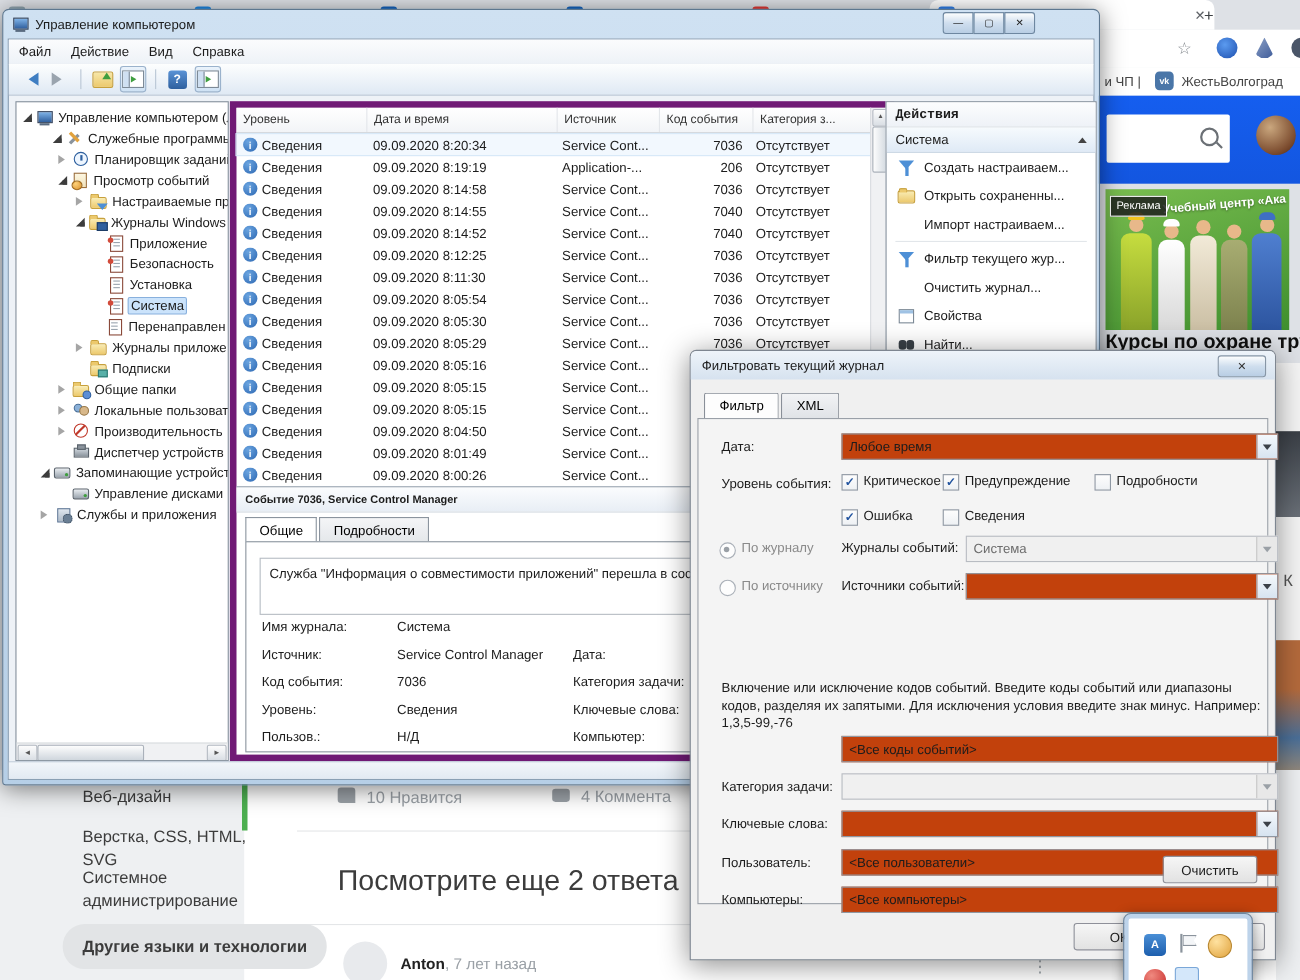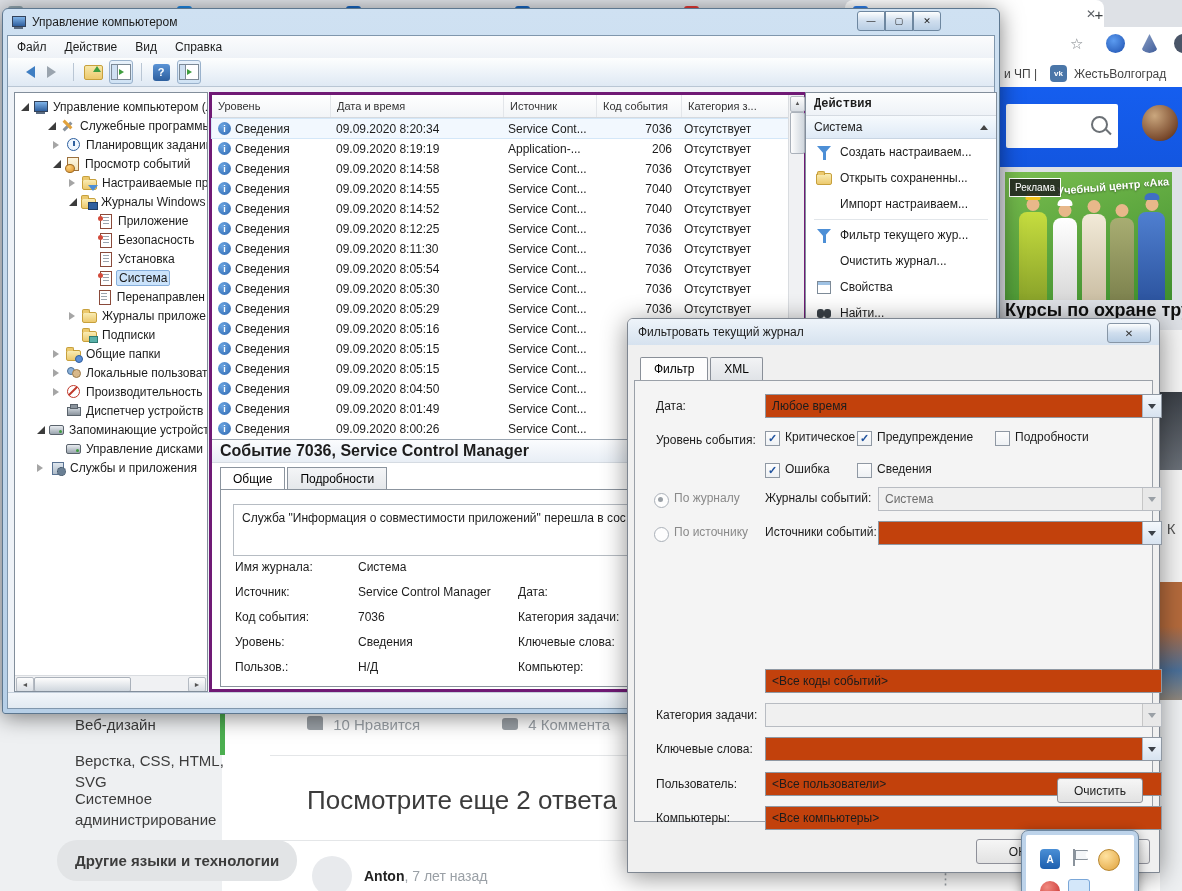--- a/index.html
+++ b/index.html
@@ -101,36 +101,36 @@
   .treerow.sel .lbl{background:#cbe3fb;border:1px solid #88b0dd;border-radius:2px;}
   .expc{width:0;height:0;border:4px solid transparent;border-left:6px solid #a5a5a5;margin-left:2px;}
   .expo{width:0;height:0;border-left:5px solid transparent;border-top:5px solid transparent;
         border-bottom:5px solid #3c3c3c;border-right:5px solid #3c3c3c;margin-left:1px;transform:scale(.8);}
   .expn{width:12px;height:1px;}
   .hscroll{position:absolute;left:0;bottom:0;height:15px;right:0;background:#f0f1f3;border-top:1px solid #d9dce0;}
   .sbtn{position:absolute;top:1px;width:16px;height:13px;background:linear-gradient(#fdfdfd,#d9dee4);border:1px solid #b4bac2;
         border-radius:2px;font-size:7px;color:#555;display:flex;align-items:center;justify-content:center;}
   .sthumb{position:absolute;top:1px;height:13px;background:linear-gradient(#fdfdfd,#cfd6dd);border:1px solid #aab1ba;border-radius:2px;}
 
-  .centerpanel{position:absolute;left:201px;top:56px;width:592px;bottom:16px;background:#fff;border:3px solid #701a75;}
+  .centerpanel{position:absolute;left:201px;top:56px;width:592px;bottom:16px;background:#fff;border:6px solid #701a75;}
   .lvheader{position:absolute;left:0;top:0;right:15px;height:22px;background:linear-gradient(#ffffff,#f2f4f7);
             border-bottom:1px solid #d5d9de;display:flex;font-size:11px;color:#333;}
   .lvcol{border-right:1px solid #e3e6ea;display:flex;align-items:center;padding:0 6px;overflow:hidden;white-space:nowrap;}
   .lvrow{position:absolute;left:0;right:15px;height:19px;display:flex;font-size:12px;color:#1c1c1c;align-items:center;}
   .lvrow.first{background:#f2f8fe;outline:1px solid #d4e7f8;}
   .lvcell{padding:0 6px;overflow:hidden;white-space:nowrap;display:flex;align-items:center;gap:4px;flex:none;}
   .infoic{width:13px;height:13px;border-radius:50%;background:radial-gradient(circle at 35% 30%,#6aa4e0,#2c67b2);
           color:#fff;font-size:9px;font-weight:bold;display:flex;align-items:center;justify-content:center;flex:none;}
   .vscroll{position:absolute;right:0;width:15px;background:#f0f1f3;border-left:1px solid #d9dce0;}
   .vbtn{position:absolute;left:1px;width:13px;height:14px;background:linear-gradient(#fdfdfd,#d9dee4);
         border:1px solid #b4bac2;border-radius:2px;font-size:6px;color:#555;text-align:center;line-height:13px;}
   .vthumb{position:absolute;left:1px;width:13px;background:linear-gradient(90deg,#fdfdfd,#cfd6dd);border:1px solid #aab1ba;border-radius:2px;}
 
   .detheader{position:absolute;left:0;top:344px;right:0;height:22px;background:linear-gradient(#fbfcfe,#e8eef5);
-             border-top:1px solid #9aa5b1;border-bottom:1px solid #d5dbe2;font-size:16px;color:#1c1c1c;
+             border-top:1px solid #9aa5b1;border-bottom:1px solid #d5dbe2;font-size:10px;color:#1c1c1c;
              display:flex;align-items:center;padding-left:8px;font-weight:bold;}
   .dettabs{position:absolute;left:8px;top:372px;display:flex;font-size:12px;}
   .dtab{padding:4px 12px;border:1px solid #8b949e;border-bottom:none;background:linear-gradient(#f4f5f7,#e4e7ea);margin-right:2px;}
   .dtab.active{background:#fff;position:relative;top:0;font-weight:normal;}
   .detbox{position:absolute;left:8px;top:394px;right:15px;bottom:2px;border:1px solid #8b949e;background:#fff;overflow:hidden;}
   .msgbox{position:absolute;left:12px;top:14px;width:560px;height:38px;border:1px solid #b6bcc3;font-size:12px;
           color:#1c1c1c;padding:6px 8px;overflow:hidden;white-space:nowrap;}
   .dfl{position:absolute;font-size:12px;color:#1c1c1c;white-space:nowrap;}
 
   .actpanel{position:absolute;left:797px;top:56px;width:190px;bottom:16px;background:#fff;border:1px solid #828e9b;overflow:hidden;}
@@ -833,20 +833,21 @@
 
       <div class="rad" style="left:19px;top:146px"></div>
       <div class="dl gray" style="left:39px;top:144px">По источнику</div>
       <div class="dl" style="left:130px;top:144px">Источники событий:</div>
       <div class="inp" style="left:243px;top:140px;width:270px;height:22px">
         <div class="combo-btn">
             <div class="dar"></div>
           </div>
       </div>
 
+      <div class="helptxt">Включение или исключение кодов событий. Введите коды событий или диапазоны кодов, разделяя их запятыми. Для исключения условия введите знак минус. Например: 1,3,5-99,-76</div>
       <div class="inp" style="left:130px;top:288px;width:383px;height:22px">
         <span>&lt;Все коды событий&gt;</span>
       </div>
 
       <div class="dl" style="left:21px;top:327px">Категория задачи:</div>
       <div class="inp disabled" style="left:130px;top:322px;width:383px;height:22px">
         <div class="combo-btn flat">
             <div class="dar gray"></div>
           </div>
       </div>

